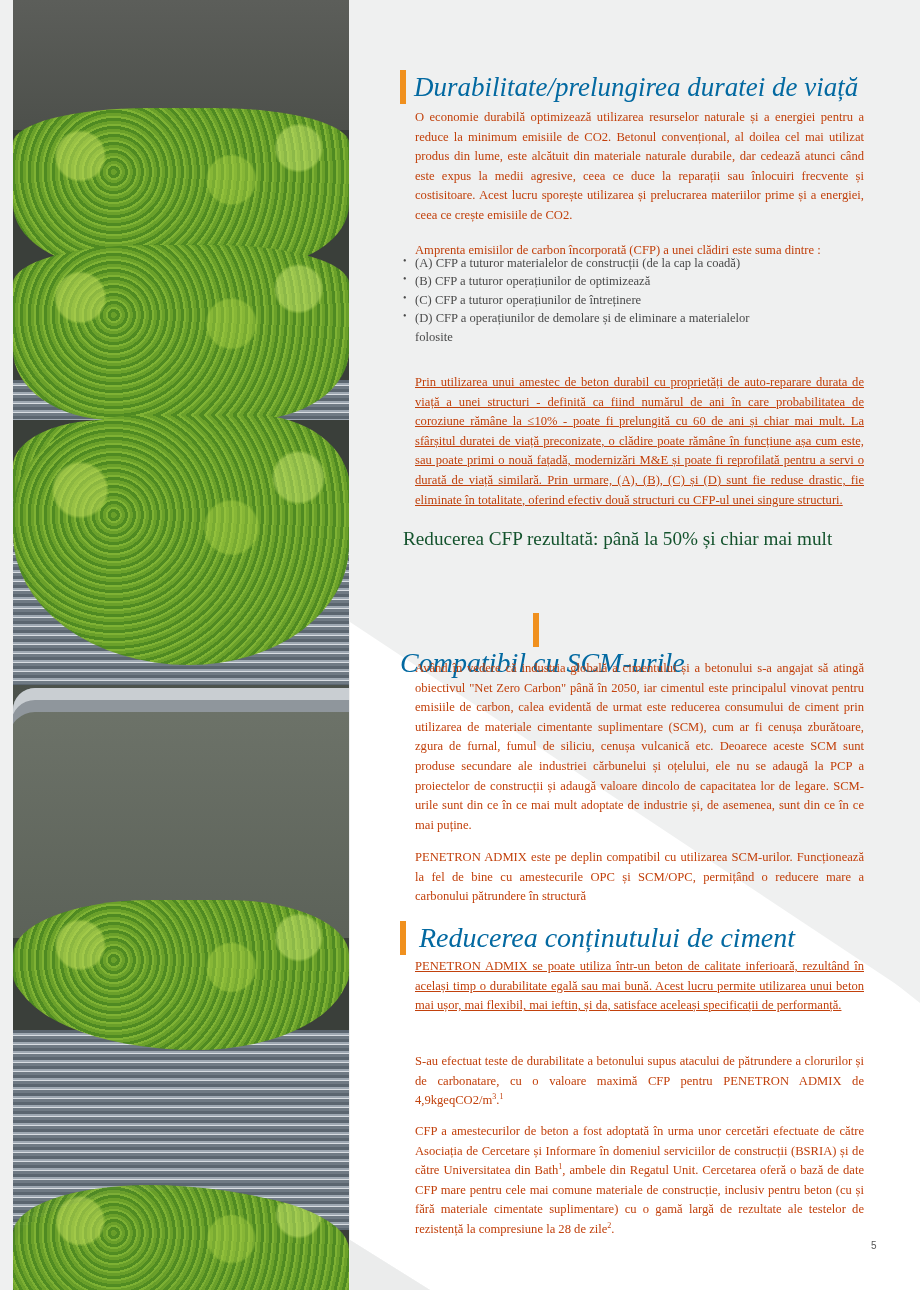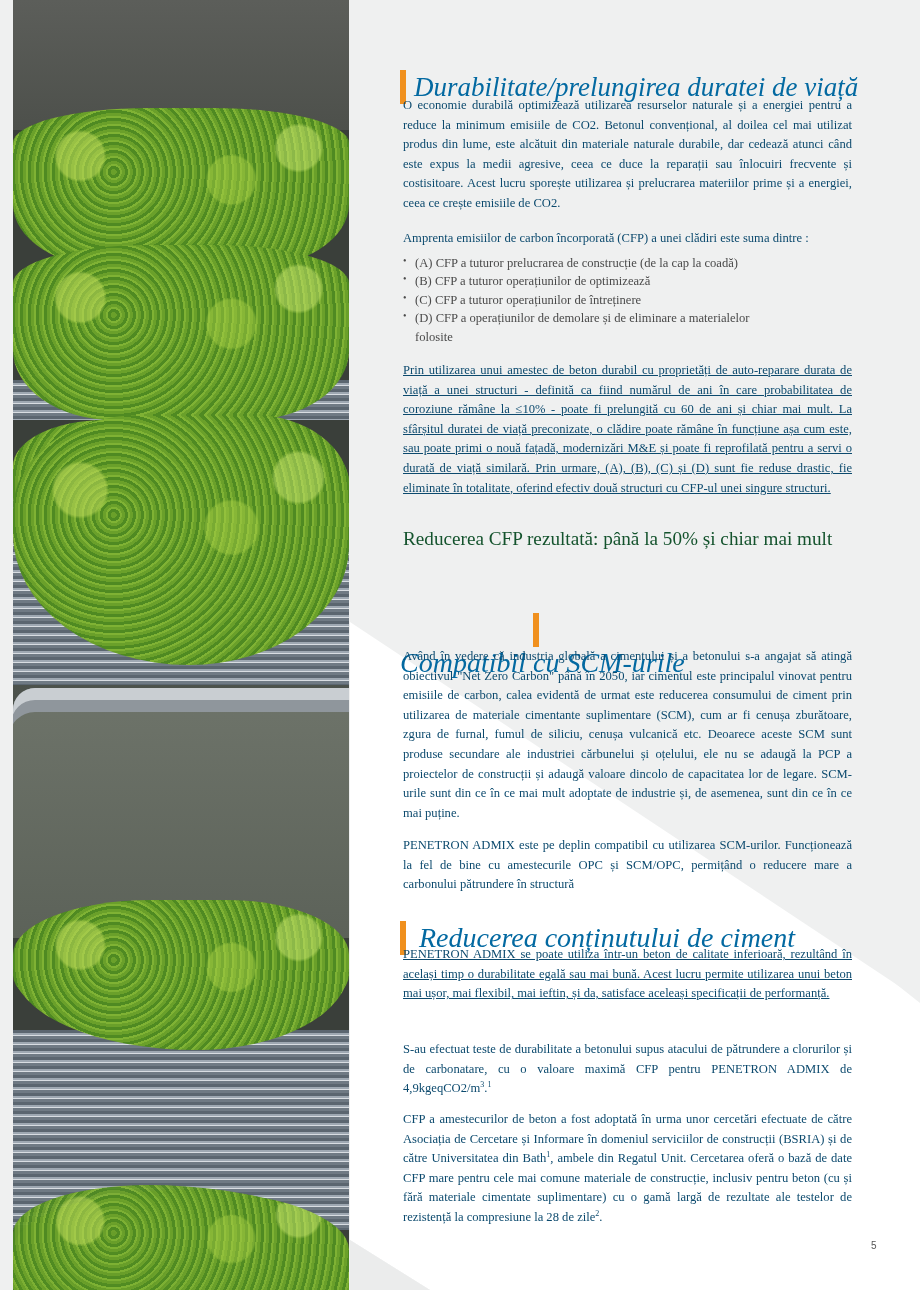--- a/index.html
+++ b/index.html
@@ -74,21 +74,21 @@
   .h-dur { top: 48px; font-size: 27px; }
   .h-dur .bar { height: 34px; }
   .h-scm { top: 590px; font-size: 28px; flex-direction: column; }
   .h-scm .bar { height: 34px; margin-right: 13px; }
   .h-red { top: 898px; font-size: 28px; }
   .h-red .bar { height: 34px; margin-right: 13px; }
 
   .para {
     position: absolute; left: 3px; width: 449px;
     font-size: 12.6px; line-height: 19.6px; text-align: justify;
-    color: #0c4a6e; margin: 0;
+    color: #c2410c; margin: 12px;
   }
   .p1 { top: 96px; }
   .p2 { top: 229px; }
   .bullets { position: absolute; left: 3px; top: 254px; width: 449px; margin: 0; padding: 0; list-style: none; font-size: 12.6px; line-height: 18.4px; }
   .bullets li { position: relative; padding-left: 12px; }
   .bullets li .dot { position: absolute; left: 0; top: -2px; font-size: 10px; }
   .p3 { top: 361px; text-decoration: underline; }
   .highlight {
     position: absolute; left: 3px; top: 524px; width: 440px;
     font-size: 19.2px; line-height: 29px; color: #14532d; text-align: justify;
@@ -139,21 +139,21 @@
 
   <h2 class="heading h-dur">
     <span class="bar"></span>
     <span>Durabilitate/prelungirea duratei de viață</span>
   </h2>
 
   <p class="para p1">O economie durabilă optimizează utilizarea resurselor naturale și a energiei pentru a reduce la minimum emisiile de CO2. Betonul convențional, al doilea cel mai utilizat produs din lume, este alcătuit din materiale naturale durabile, dar cedează atunci când este expus la medii agresive, ceea ce duce la reparații sau înlocuiri frecvente și costisitoare. Acest lucru sporește utilizarea și prelucrarea materiilor prime și a energiei, ceea ce crește emisiile de CO2.</p>
   <p class="para p2">Amprenta emisiilor de carbon încorporată (CFP) a unei clădiri este suma dintre :</p>
 
   <ul class="bullets">
-    <li><span class="dot">•</span><span>(A) CFP a tuturor prelucrarea de construcție (de la cap la coadă)</span></li>
+    <li><span class="dot">•</span><span>(A) CFP a tuturor materialelor de construcții (de la cap la coadă)</span></li>
     <li><span class="dot">•</span><span>(B) CFP a tuturor operațiunilor de optimizează</span></li>
     <li><span class="dot">•</span><span>(C) CFP a tuturor operațiunilor de întreținere</span></li>
     <li style="width:370px"><span class="dot">•</span><span>(D) CFP a operațiunilor de demolare și de eliminare a materialelor folosite</span></li>
   </ul>
 
   <p class="para p3">Prin utilizarea unui amestec de beton durabil cu proprietăți de auto-reparare durata de viață a unei structuri - definită ca fiind numărul de ani în care probabilitatea de coroziune rămâne la ≤10% - poate fi prelungită cu 60 de ani și chiar mai mult. La sfârșitul duratei de viață preconizate, o clădire poate rămâne în funcțiune așa cum este, sau poate primi o nouă fațadă, modernizări M&amp;E și poate fi reprofilată pentru a servi o durată de viață similară. Prin urmare, (A), (B), (C) și (D) sunt fie reduse drastic, fie eliminate în totalitate, oferind efectiv două structuri cu CFP-ul unei singure structuri.</p>
 
   <div class="highlight">Reducerea CFP rezultată: până la 50% și chiar mai mult</div>
 
   <h2 class="heading h-scm">

